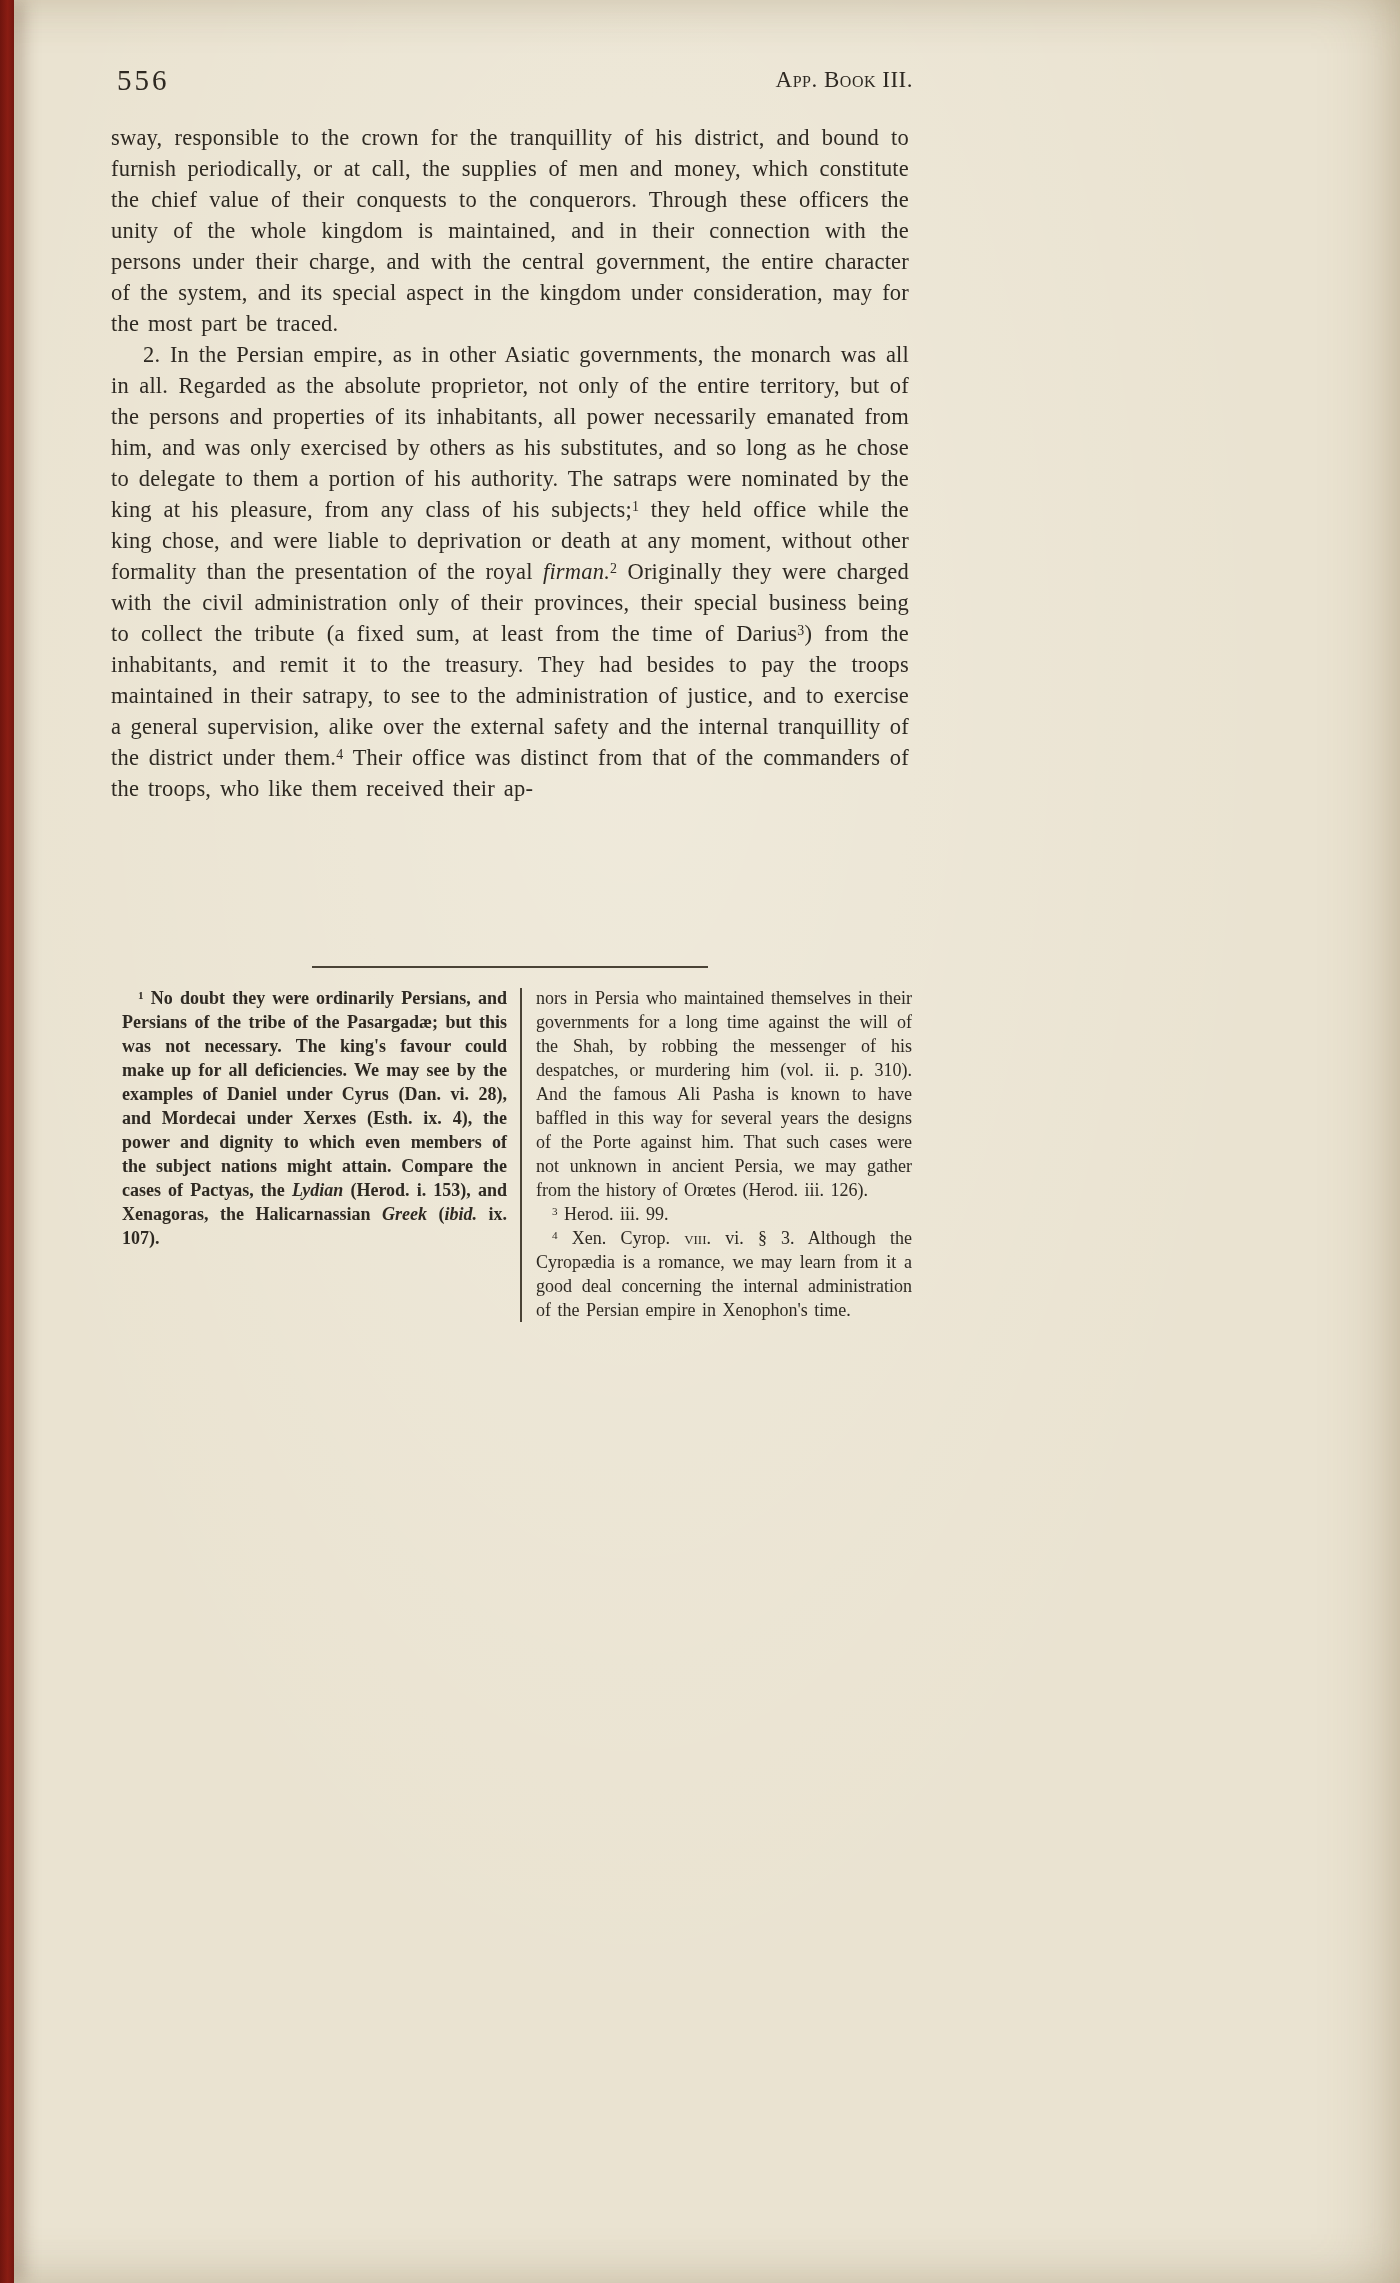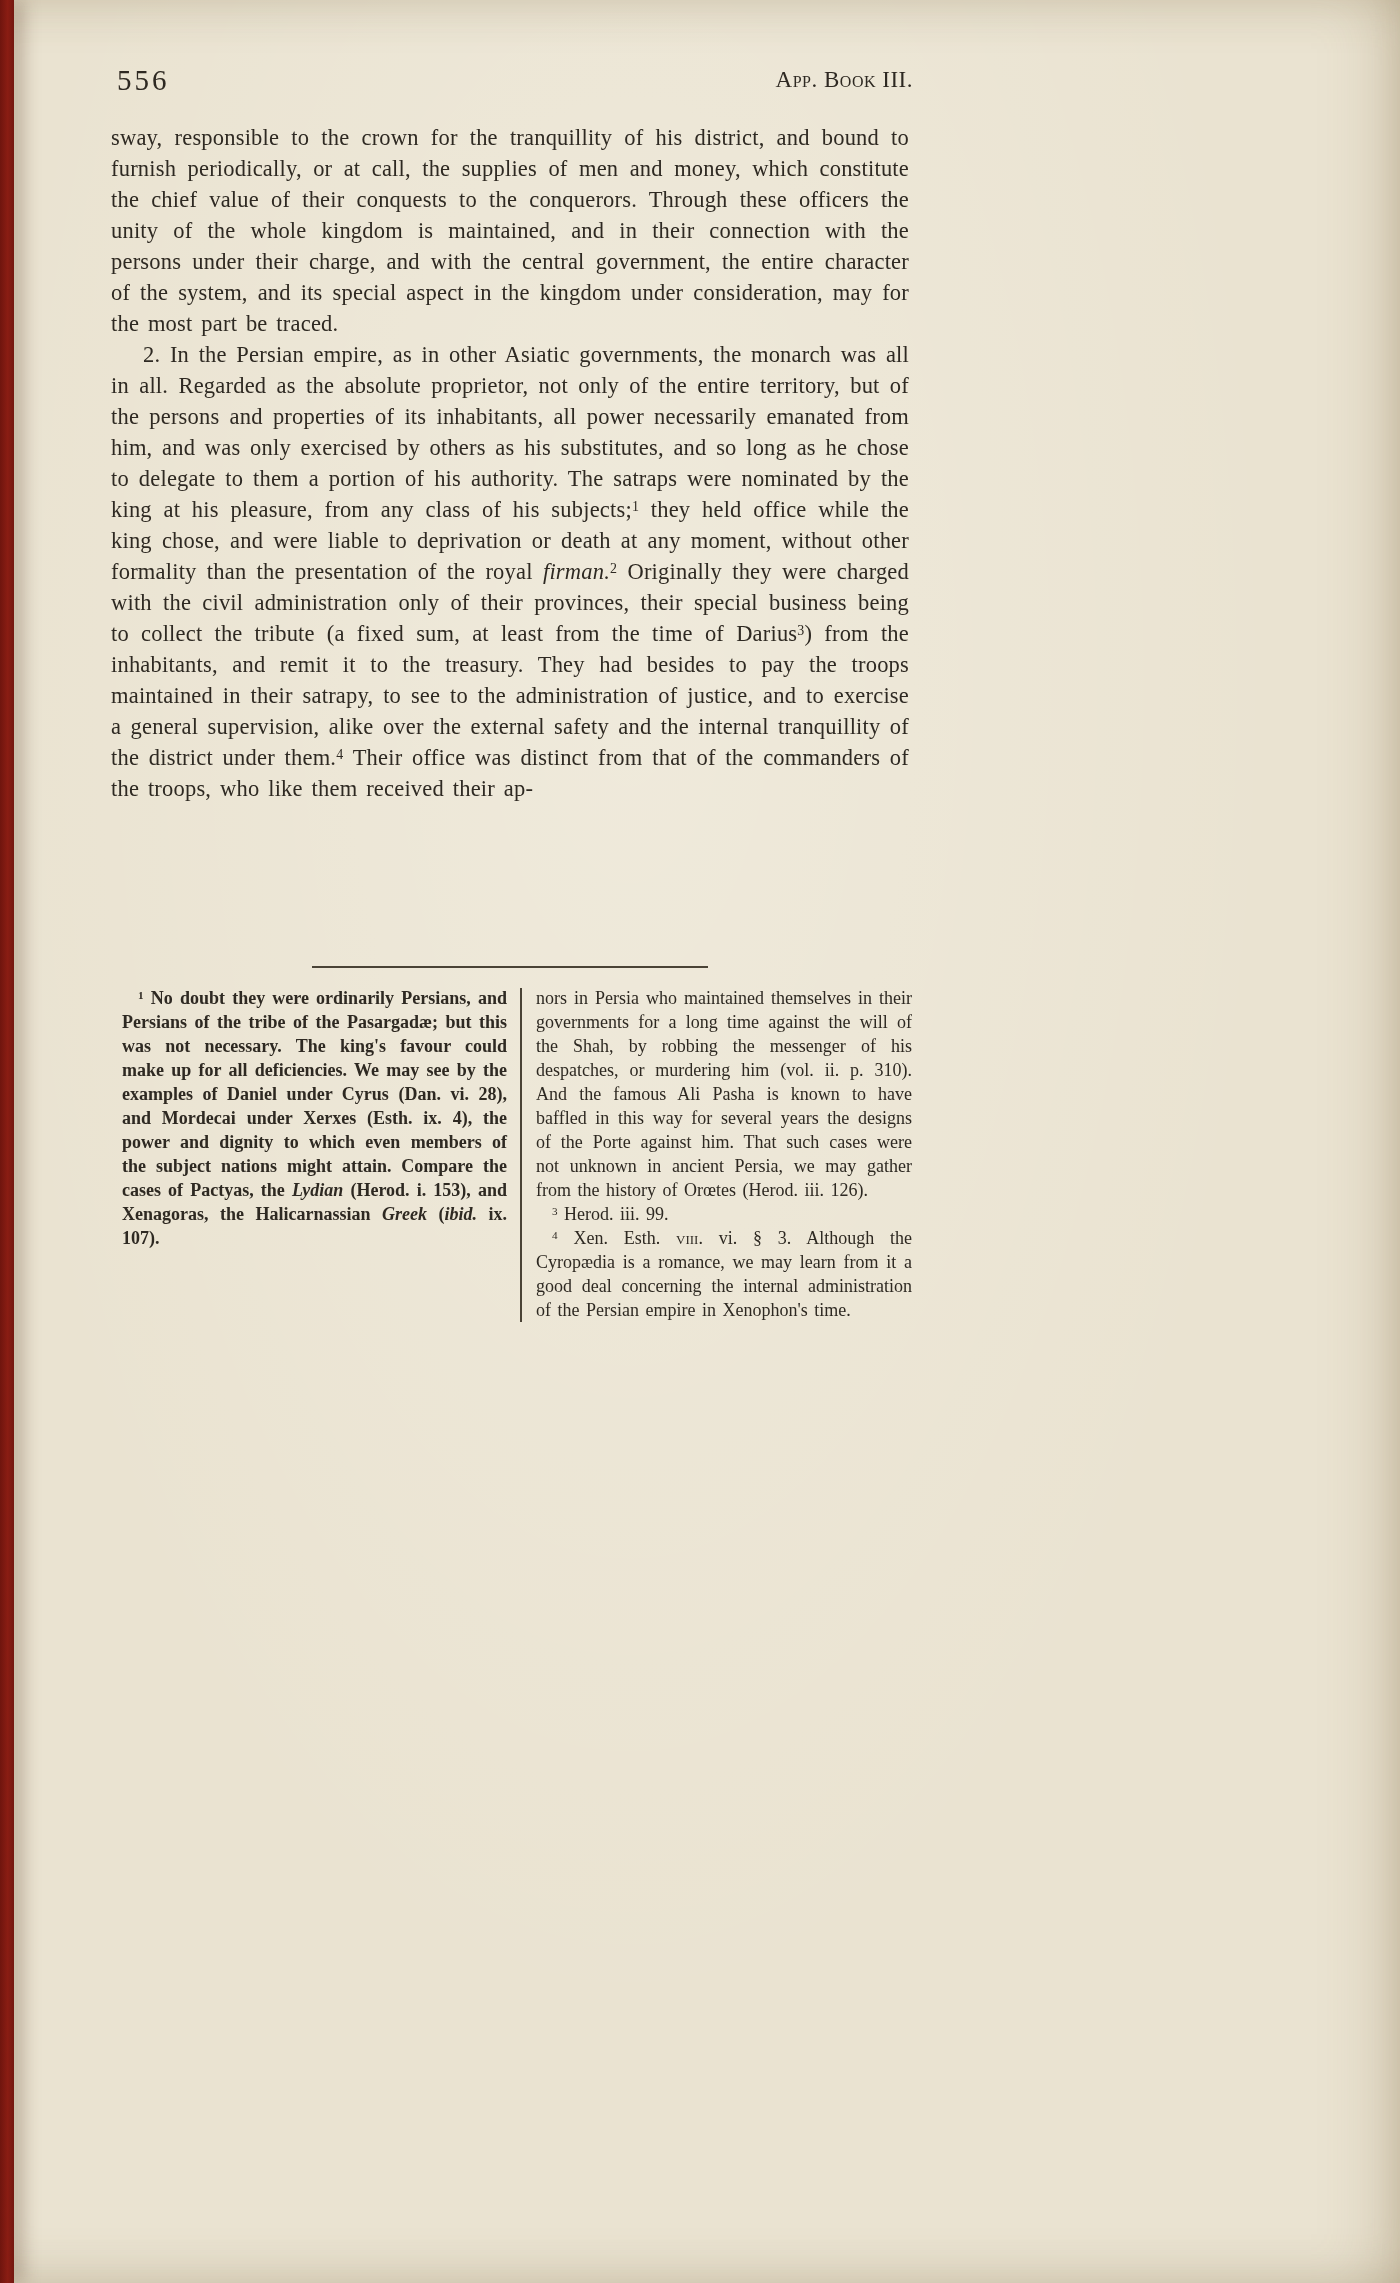--- a/index.html
+++ b/index.html
@@ -111,17 +111,17 @@
   <div class="fnrule"></div>
 
   <div class="fncols">
     <div class="fncol fncol-left">
       <p class="fn"><sup>1</sup><span> No doubt they were ordinarily Persians, and Persians of the tribe of the Pasargadæ; but this was not necessary.  The king's favour could make up for all deficiencies.  We may see by the examples of Daniel under Cyrus (Dan. vi. 28), and Mordecai under Xerxes (Esth. ix. 4), the power and dignity to which even members of the subject nations might attain.  Compare the cases of Pactyas, the </span><span class="it">Lydian</span><span> (Herod. i. 153), and Xenagoras, the Halicarnassian </span><span class="it">Greek</span><span> (</span><span class="it">ibid.</span><span> ix. 107).</span></p>
     </div>
     <div class="fndivider"></div>
     <div class="fncol fncol-right">
       <p class="fn noindent"><span>nors in Persia who maintained themselves in their governments for a long time against the will of the Shah, by robbing the messenger of his despatches, or murdering him (vol. ii. p. 310).  And the famous Ali Pasha is known to have baffled in this way for several years the designs of the Porte against him.  That such cases were not unknown in ancient Persia, we may gather from the history of Orœtes (Herod. iii. 126).</span></p>
       <p class="fn"><sup>3</sup><span> Herod. iii. 99.</span></p>
-      <p class="fn"><sup>4</sup><span> Xen. Esth. </span><span class="sc">viii.</span><span> vi. § 3.  Although the Cyropædia is a romance, we may learn from it a good deal concerning the internal administration of the Persian empire in Xenophon's time.</span></p>
+      <p class="fn"><sup>4</sup><span> Xen. Cyrop. </span><span class="sc">viii.</span><span> vi. § 3.  Although the Cyropædia is a romance, we may learn from it a good deal concerning the internal administration of the Persian empire in Xenophon's time.</span></p>
     </div>
   </div>
 
 </div>
 
 </body></html>

